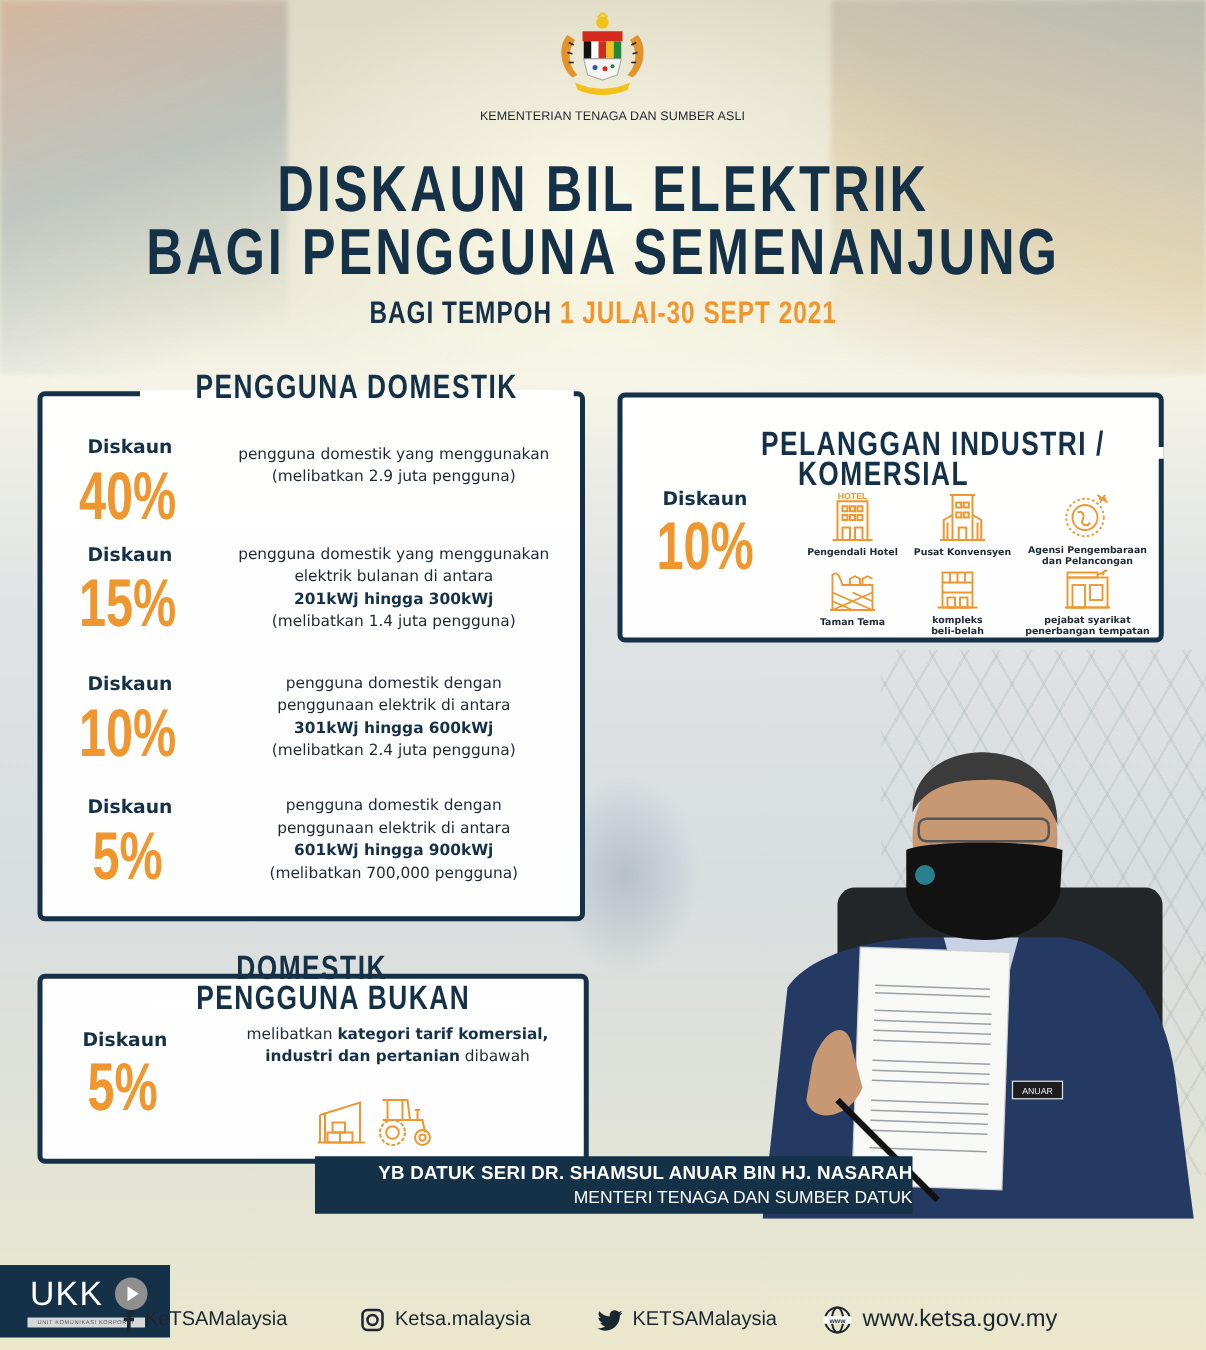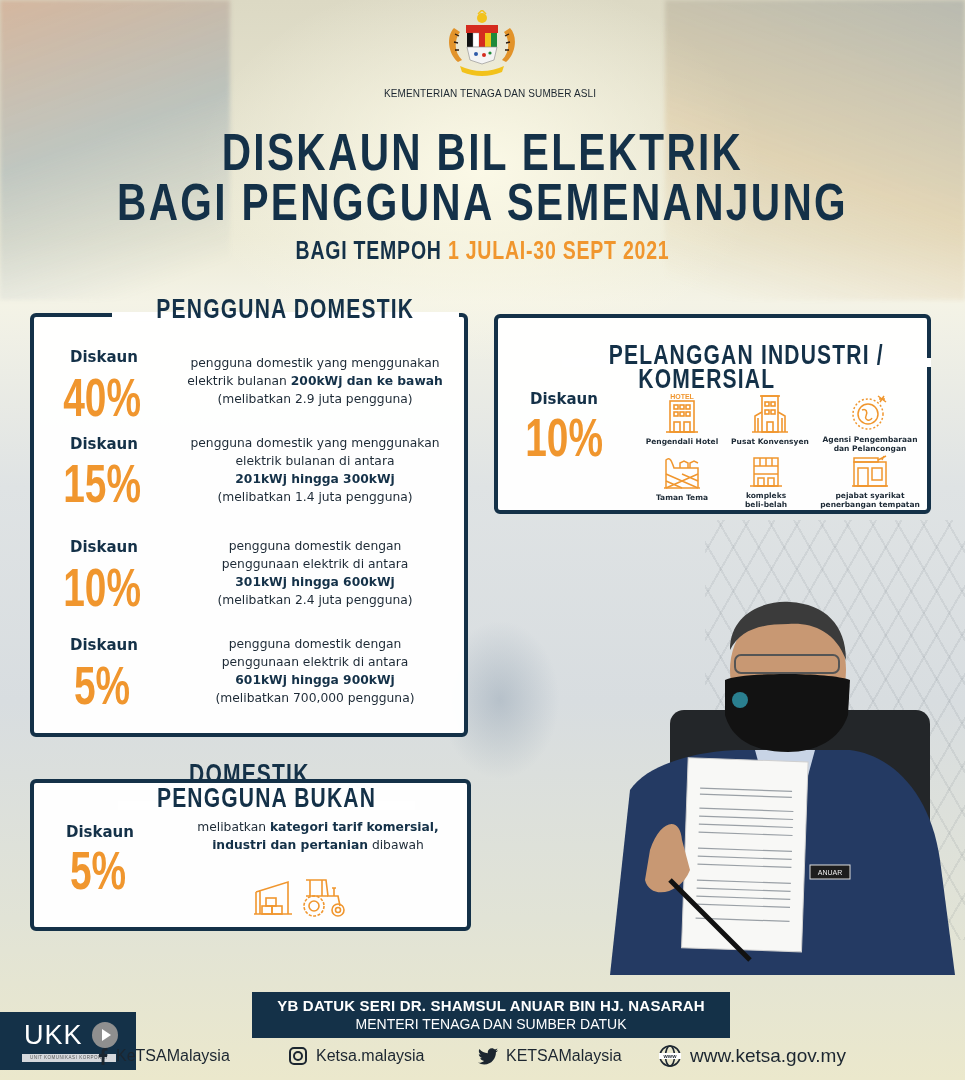--- a/index.html
+++ b/index.html
@@ -110,22 +110,22 @@
   .ukk-play::after {
     content: ""; position: absolute; left: 10px; top: 7px;
     border-left: 9px solid #fff; border-top: 6px solid transparent; border-bottom: 6px solid transparent;
   }
   .ukk-sub {
     position: absolute; left: 22px; top: 42px; width: 94px; height: 8px; background: #d6d8dc;
     font-size: 4.5px; color: #555; text-align: center; line-height: 8px; letter-spacing: 0.5px;
     font-family: "Liberation Sans", sans-serif;
   }
   .minister {
-    position: absolute; left: 252px; top: 992px; width: 478px; height: 46px; background: #143148;
-    text-align: center; color: #fff; font-family: "Liberation Sans", sans-serif;
+    position: absolute; left: 252px; top: 925px; width: 478px; height: 46px; background: #143148;
+    text-align: right; color: #fff; font-family: "Liberation Sans", sans-serif;
   }
   .minister .name { font-weight: bold; font-size: 15px; margin-top: 5px; letter-spacing: 0.2px; }
   .minister .role { font-size: 14px; margin-top: 2px; }
 
   .social {
     position: absolute; top: 1045px; height: 22px; display: flex; align-items: center;
     font-family: "Liberation Sans", sans-serif; font-size: 16px; color: #1c2630; white-space: nowrap;
   }
   .social .ico { display: inline-flex; align-items: center; justify-content: center; margin-right: 8px; }
   .social.web { font-size: 19px; }
@@ -172,21 +172,20 @@
 
 <div class="panel" style="left:30px; top:313px; width:438px; height:424px;"></div>
 <div class="panel-title" style="left:112px; top:297px; width:270px;">
   <span class="bgmask" style="background:linear-gradient(180deg, transparent 0 15px, #fff 15px 100%);"><span class="cond">PENGGUNA DOMESTIK</span></span>
 </div>
 
 <div class="disc-label" style="left:44px; top:348px;">Diskaun</div>
 <div class="disc-pct" style="left:32px; top:370px;"><span class="cond">40%</span></div>
 <div class="desc" style="left:165px; top:354px; width:300px;">
   <div>pengguna domestik yang menggunakan</div>
-  <div><span>elektrik bulanan </span><b>200kWj dan ke bawah</b></div>
   <div>(melibatkan 2.9 juta pengguna)</div>
 </div>
 
 <div class="disc-label" style="left:44px; top:435px;">Diskaun</div>
 <div class="disc-pct" style="left:32px; top:456px;"><span class="cond">15%</span></div>
 <div class="desc" style="left:165px; top:434px; width:300px;">
   <div>pengguna domestik yang menggunakan</div>
   <div>elektrik bulanan di antara</div>
   <div><b>201kWj hingga 300kWj</b></div>
   <div>(melibatkan 1.4 juta pengguna)</div>

